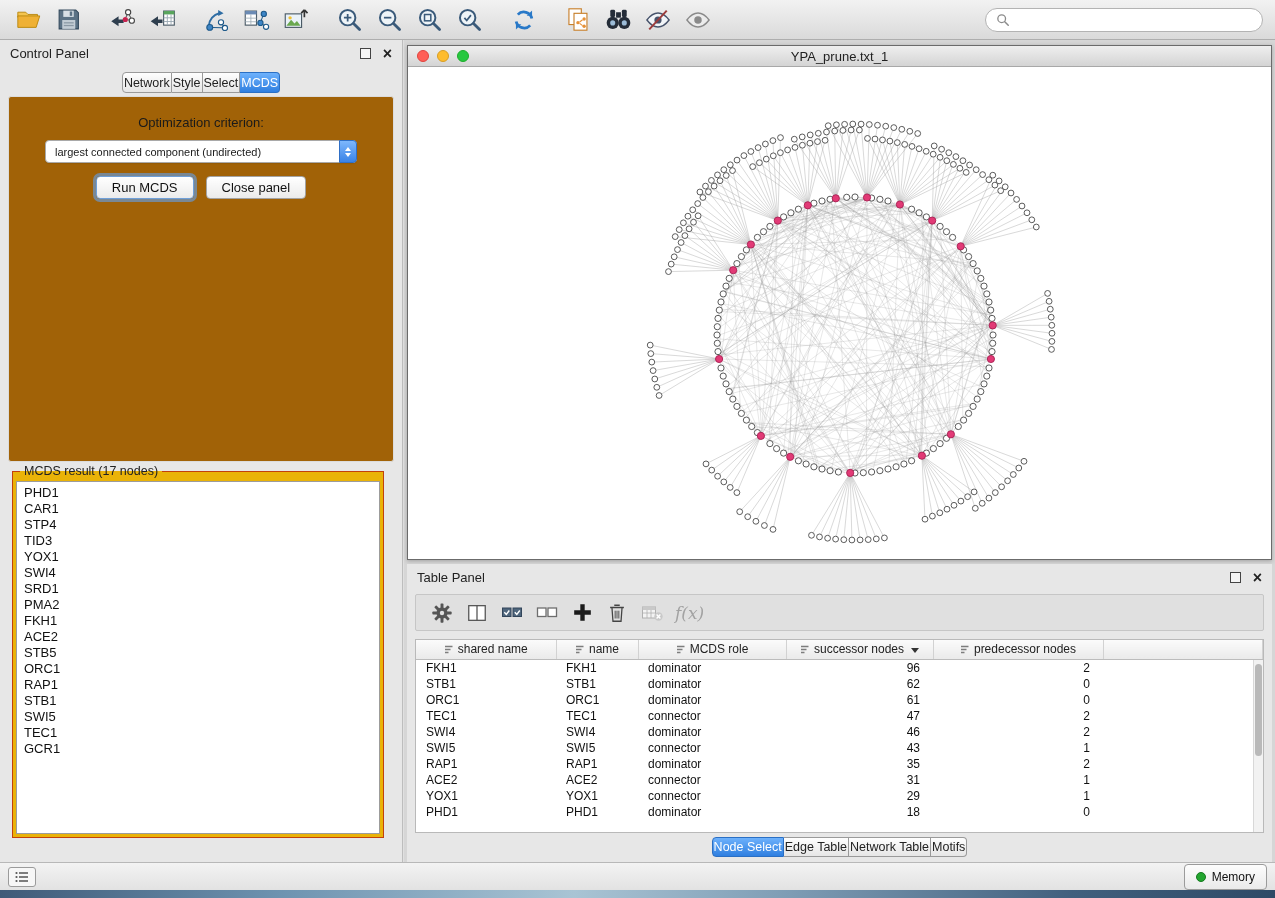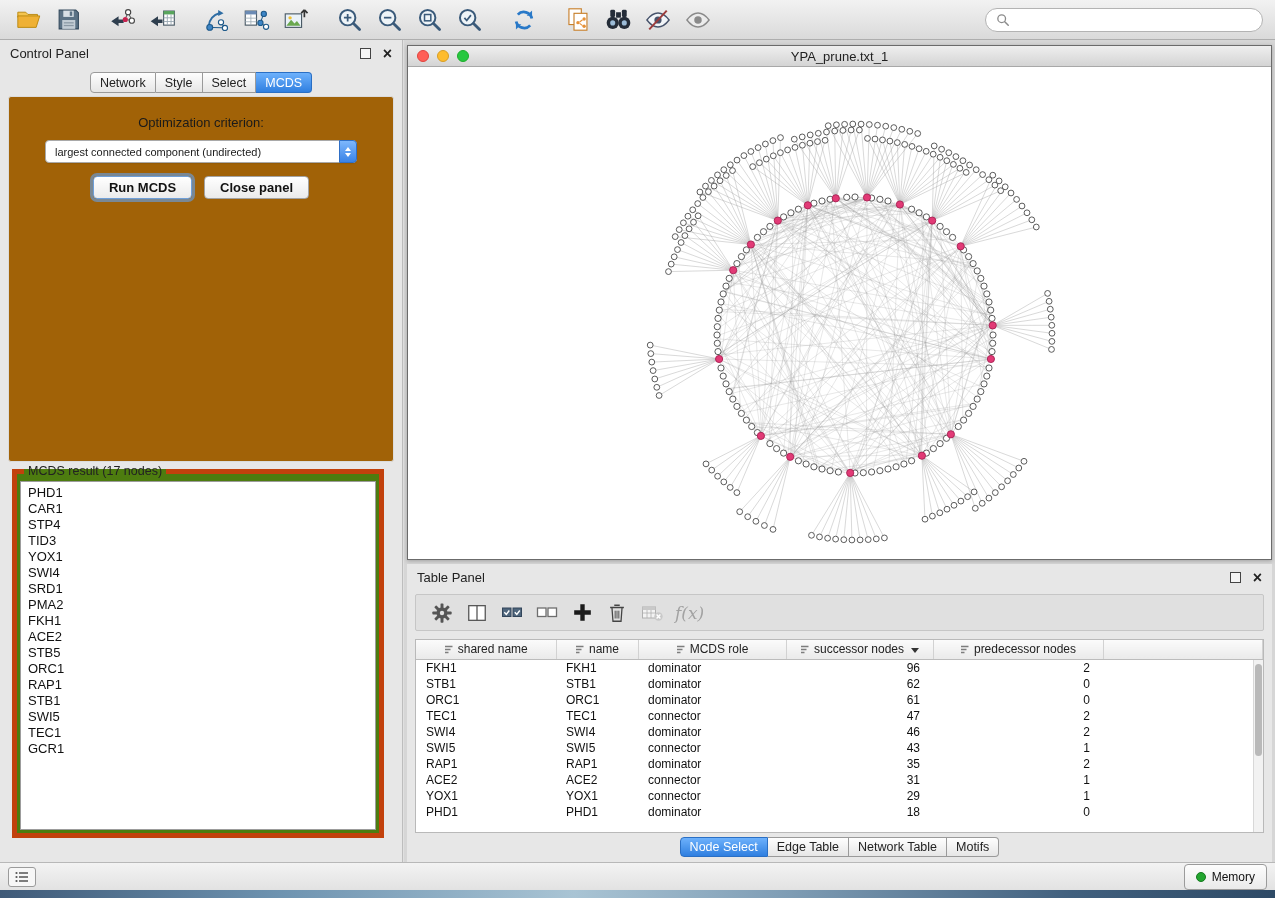--- a/index.html
+++ b/index.html
@@ -19,41 +19,41 @@
 
   
   .panel-header{height:26px;display:flex;align-items:center;padding:0 10px;font-size:13px;color:#222;}
   .panel-header .spacer{flex:1;}
   .float-btn{width:11px;height:11px;border:1.5px solid #444;margin-right:12px;background:#f5f5f5;}
   .close-btn{font-size:16px;font-weight:bold;color:#222;line-height:11px;}
 
   
   #control-panel{position:absolute;top:40px;left:0;width:403px;bottom:36px;background:#e7e7e7;border-right:1px solid #bdbdbd;}
   #control-tab-bar{display:flex;justify-content:center;margin-top:6px;}
-  .tab{height:21px;display:flex;align-items:center;padding:0 9px;font-size:12.5px;
+  .tab{height:21px;display:flex;align-items:center;padding:0 1px;font-size:12.5px;
     border:1px solid #9a9a9a;border-left:none;background:linear-gradient(#fefefe,#e6e6e6);color:#222;}
   .tab:first-child{border-left:1px solid #9a9a9a;border-radius:4px 0 0 4px;}
   .tab:last-child{border-radius:0 4px 4px 0;}
   .tab.active{background:linear-gradient(#6db1fc,#2f7fe0);border-color:#2a6fc4;color:#fff;}
   #cp-content{position:absolute;left:8px;right:8px;top:56px;height:366px;background:#a16207;border:1px solid #dcdcdc;border-radius:3px;}
   #opt-label{text-align:center;margin-top:18px;font-size:13px;}
   .mac-select{position:relative;margin:10px auto 0;width:312px;height:23px;background:#fff;
     border:1px solid #a9a9a9;border-radius:4px;display:flex;align-items:center;padding:0 24px 0 9px;
     box-shadow:0 1px 1px rgba(0,0,0,.08);}
   .select-value{font-size:11px;white-space:nowrap;overflow:hidden;}
   .select-stepper{position:absolute;right:-1px;top:-1px;width:18px;height:23px;border-radius:0 4px 4px 0;
     background:linear-gradient(#7db7fd,#3a83e6);border:1px solid #2f6fc6;
     display:flex;flex-direction:column;align-items:center;justify-content:center;gap:2px;}
   .tri-up{width:0;height:0;border-left:3.5px solid transparent;border-right:3.5px solid transparent;border-bottom:4.5px solid #fff;}
   .tri-down{width:0;height:0;border-left:3.5px solid transparent;border-right:3.5px solid transparent;border-top:4.5px solid #fff;}
   #cp-buttons{display:flex;justify-content:center;gap:12px;margin-top:13px;}
   .mac-btn{height:23px;padding:0 15px;font-size:13px;font-family:"Liberation Sans",sans-serif;
-    border:1px solid #a3a3a3;border-radius:4px;background:linear-gradient(#ffffff,#ebebeb);color:#111;font-weight:bold;}
+    border:1px solid #a3a3a3;border-radius:4px;background:linear-gradient(#ffffff,#ebebeb);color:#111;}
   .mac-btn.focused{box-shadow:0 0 0 3px rgba(95,162,245,.6);border-color:#6f9fd8;}
-  #mcds-fieldset{position:absolute;left:12px;right:18px;top:424px;height:374px;border:5px solid #c2410c;padding:3px;background:#4d7c0f;}
+  #mcds-fieldset{position:absolute;left:12px;right:18px;top:424px;height:374px;border:1px solid #c2410c;padding:3px;background:#eab308;}
   #mcds-fieldset legend{font-size:12.5px;padding:0 4px;margin-left:4px;color:#222;}
   #mcds-list{background:#fff;border:1px solid #9c9c9c;height:100%;overflow:hidden;padding:3px 7px;}
   .result-item{font-size:13px;line-height:16px;color:#111;}
 
   
   #right-area{position:absolute;left:404px;top:40px;right:0;bottom:36px;background:#d6d6d6;}
   #network-window{position:absolute;left:3px;top:5px;right:3px;height:515px;border:1px solid #6b6b6b;background:#fff;box-shadow:0 1px 4px rgba(0,0,0,.25);}
   #net-titlebar{position:relative;height:21px;background:linear-gradient(#efefef,#d4d4d4);border-bottom:1px solid #a8a8a8;display:flex;align-items:center;padding:0 9px;}
   .traffic{display:flex;gap:8px;z-index:2;}
   .light{width:12px;height:12px;border-radius:50%;}

